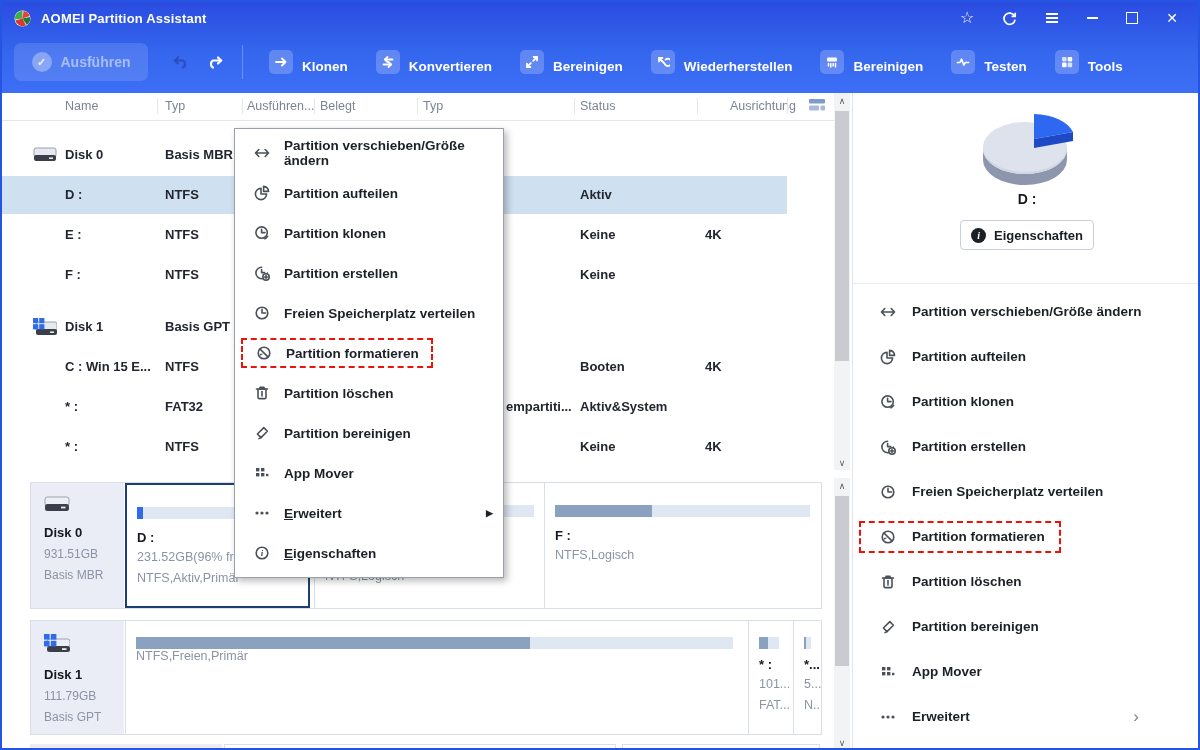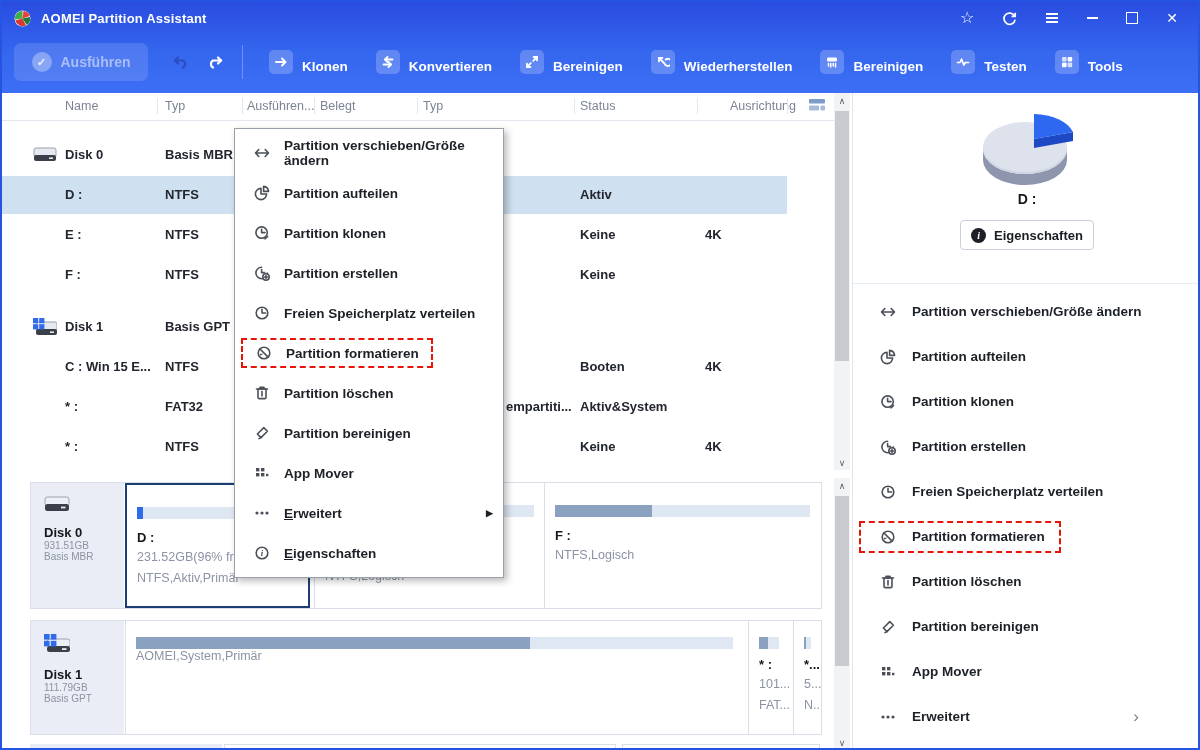--- a/index.html
+++ b/index.html
@@ -47,21 +47,21 @@
   .vs-disks{left:832px;top:385px;height:272px;}
   .vs-arrow{position:absolute;left:0;width:16px;height:15px;color:#5b5f66;font-size:9px;
             display:flex;align-items:center;justify-content:center;}
   .vs-thumb{position:absolute;left:1px;width:14px;background:#c9cbd0;}
   
   .dcard{position:absolute;left:28px;width:790px;border:1px solid #d9dee8;background:#fff;}
   .dcard0{top:389px;height:125px;}
   .dcard1{top:527px;height:113px;}
   .dinfo{position:absolute;left:0;top:0;bottom:0;width:93px;background:#eaedf5;padding:13px 0 0 13px;box-sizing:border-box;}
   .dinfo .nm{font-weight:700;font-size:13px;color:#15181d;margin-top:9px;}
-  .dinfo .sz,.dinfo .st{font-size:10px;color:#8b93a4;}
+  .dinfo .sz,.dinfo .st{font-size:12px;color:#8b93a4;margin-top:7px;}
   .pblock{position:absolute;top:0;bottom:0;border-left:1px solid #d9dee8;box-sizing:border-box;
           padding:0 10px;overflow:hidden;background:#fff;}
   .psel{border:2px solid #1c3e74 !important;}
   .pbar{height:12px;background:#dfe7f3;position:relative;margin-top:22px;}
   .dcard1 .pbar{margin-top:16px;}
   .pfill{position:absolute;left:0;top:0;bottom:0;background:#8ba1c0;}
   .pfill.blue{background:#2f6bea;}
   .pl1{height:20px;margin-top:11px;font-weight:700;font-size:13px;color:#15181d;white-space:nowrap;}
   .pl2,.pl3{height:21px;font-size:12.5px;color:#8b93a4;white-space:nowrap;}
   .dcard1 .pl1{margin-top:8px;}
@@ -379,21 +379,21 @@
           <rect x="6.8" y="6.8" width="5.6" height="5.6" fill="#2f6bea"></rect>
         </svg>
         <div class="nm">Disk 1</div>
         <div class="sz">111.79GB</div>
         <div class="st">Basis GPT</div>
       </div>
       <div class="pblock" style="left:94px;width:618px;">
         <div class="pbar">
             <span class="pfill" style="width:66%"></span>
           </div>
-        <div class="pl3">AOMEI,System,Primär</div>
+        <div class="pl3">NTFS,Freien,Primär</div>
       </div>
       <div class="pblock" style="left:717px;width:41px;">
         <div class="pbar">
             <span class="pfill" style="width:45%"></span>
           </div>
         <div class="pl1">* :</div>
         <div class="pl2">101...</div>
         <div class="pl3">FAT...</div>
       </div>
       <div class="pblock" style="left:762px;width:28px;">

